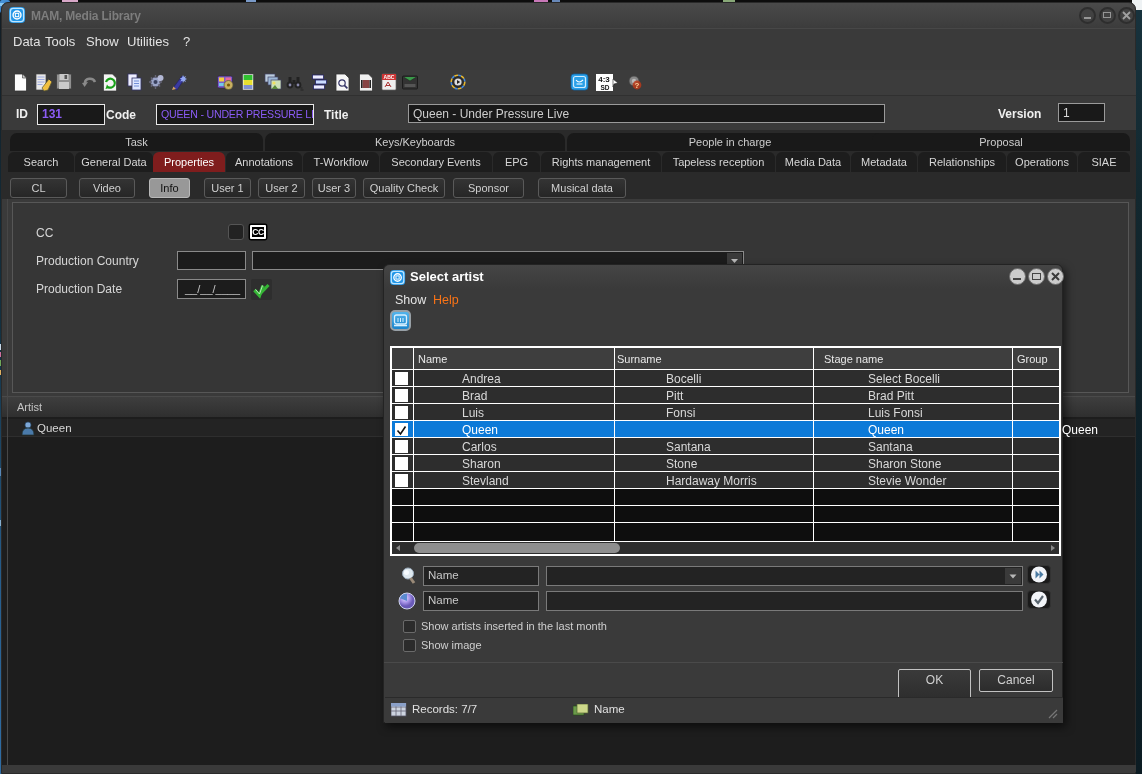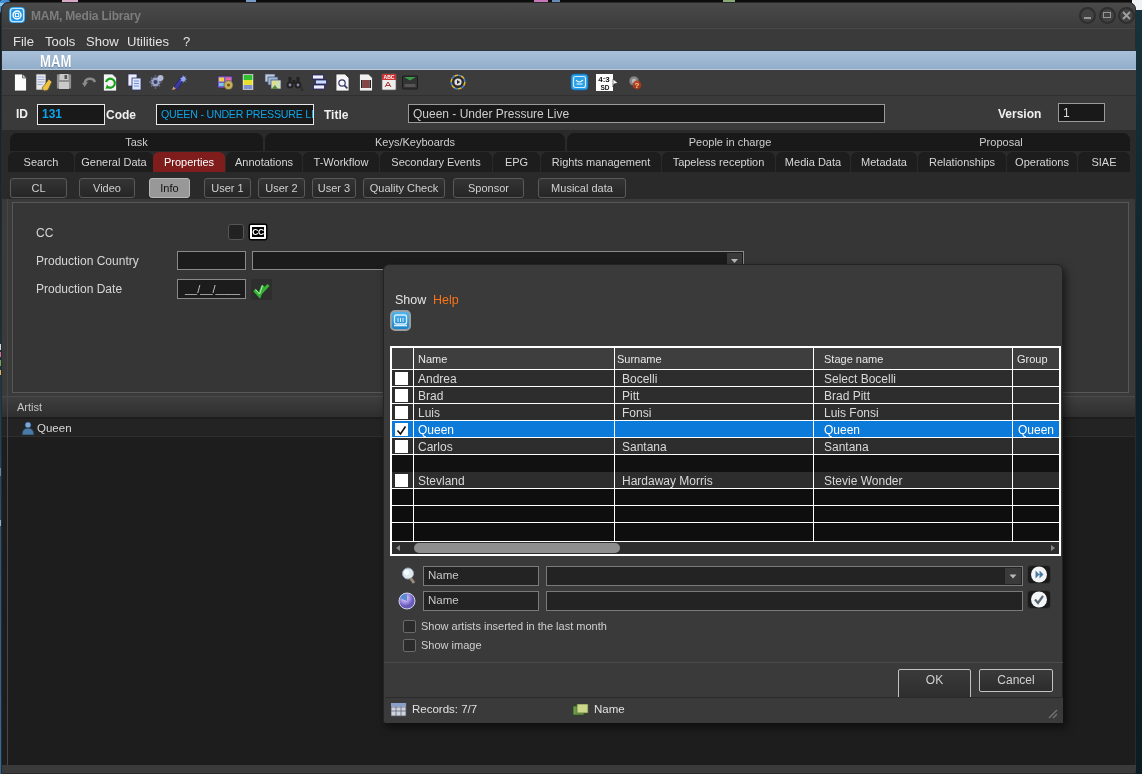--- a/index.html
+++ b/index.html
@@ -15,21 +15,21 @@
 #titlebar { left:0; top:0; width:100%; height:25px; background:linear-gradient(180deg,#4a4a4a,#3c3c3c); border-radius:7px 7px 0 0; }
 .ttl { color:#7d7d7d; font-weight:bold; font-size:12px; letter-spacing:-0.2px; }
 .winbtn { width:17px; height:17px; border-radius:50%; background:#424242; border:2px solid #2e2e2e; }
 #menubar { left:0; top:25px; width:100%; height:22px; background:#3a3a3a; border-top:1px solid #474747; }
 .menuitem { color:#e2e2e2; font-size:13px; }
 #blueband { left:0; top:47px; width:1134px; height:20px; background:linear-gradient(180deg,#a9c0d9,#92aecb); border-top:1px solid #2c3440; border-bottom:1px solid #b9c9da; }
 #toolbar { left:0; top:67px; width:1134px; height:26px; background:#3c3c3c; border-bottom:1px solid #303030; }
 
 #idrow { left:0; top:93px; width:1134px; height:34px; background:#3a3a3a; }
 .lbl { color:#f0f0f0; font-weight:bold; font-size:12px; }
-.inp { background:#191919; border:1px solid #e8e8e8; color:#0ea5e9; font-size:12px; line-height:18px; padding-left:4px; overflow:hidden; white-space:nowrap; }
+.inp { background:#191919; border:1px solid #e8e8e8; color:#8b5cf6; font-size:12px; line-height:18px; padding-left:4px; overflow:hidden; white-space:nowrap; }
 
 #tabzone { left:0; top:127px; width:1134px; height:69px; background:#2a2a2a; }
 .gtab { top:3px; height:18px; background:#191919; border-radius:7px 7px 0 0; color:#cecece; font-size:11px; text-align:center; line-height:18px; }
 .mtab { top:22px; height:20px; color:#d6d6d6; font-size:11px; text-align:center; line-height:20px; background:#1d1d1d; border-radius:6px 6px 0 0; }
 .mtabsel { background:#7f1d1d; color:#fff; }
 .stab { top:48px; height:20px; background:linear-gradient(180deg,#343434,#262626); border:1px solid #5a5a5a; border-radius:3px; color:#d0d0d0; font-size:11px; text-align:center; line-height:18px; }
 .stabsel { background:#989898; color:#101010; border-color:#b8b8b8; }
 
 #content { left:10px; top:199px; width:1117px; height:191px; background:#363636; border:1px solid #575757; }
 .flbl { color:#d6d6d6; font-size:12px; }
@@ -37,21 +37,21 @@
 
 #artisthdr { left:0px; top:393px; width:1133px; height:21px; background:linear-gradient(180deg,#3e3e3e,#2f2f2f); border-top:1px solid #4a4a4a; }
 #artistlist { left:0px; top:414px; width:1133px; height:348px; background:#1d1d1d; }
 #botframe { left:0; top:762px; width:1134px; height:7px; background:#3a3a3a; }
 
 #dlg { left:383px; top:264px; width:680px; height:459px; background:#3a3a3a; border-radius:6px 6px 0 0; border:1px solid #232323; box-shadow:3px 4px 8px rgba(0,0,0,0.55); }
 #dlgtitle { left:0; top:0; width:100%; height:24px; background:linear-gradient(180deg,#454545,#3a3a3a); border-radius:6px 6px 0 0; }
 .dwinbtn { width:17px; height:17px; border-radius:50%; background:#cccccc; border:1px solid #6a6a6a; }
 #dtable { left:6px; top:81px; width:671px; height:210px; background:#111; border:2px solid #ffffff; }
 .th { color:#e8e8e8; font-size:11px; }
-.cell { color:#d9d9d9; font-size:12px; position:absolute; white-space:nowrap; }
+.cell { color:#d9d9d9; font-size:12px; position:absolute; white-space:nowrap;margin-left:44px; }
 .row { position:absolute; left:0; width:100%; height:17px; background:#2d2d2d; border-bottom:1px solid #fff; }
 .rowempty { background:#0e0e0e; }
 .rowsel { background:#0c7ad8; }
 .cb { position:absolute; left:3px; top:2px; width:13px; height:13px; background:#fff; }
 .colline { position:absolute; top:0; bottom:0; width:1px; background:#fff; }
 
 .sbox { background:#232323; border:1px solid #7a7a7a; color:#c8c8c8; font-size:11.5px; line-height:17px; padding-left:4px; }
 .rbtn { width:24px; height:19px; border-radius:4px; background:#1a1a1a; border:1px solid #333; }
 .chk { width:13px; height:13px; background:#2b2b2b; border:1px solid #6a6a6a; border-radius:2px; }
 .btn { background:linear-gradient(180deg,#3a3a3a,#2c2c2c); border:1px solid #c2c2c2; border-radius:2px; color:#d0d0d0; font-size:12px; text-align:center; }
@@ -91,28 +91,25 @@
       <div class="winbtn abs" style="left:1097px;top:4px">
           <div style="position:absolute;left:2px;top:3px;width:8px;height:6px;border:1.5px solid #969696"></div>
         </div>
       <div class="winbtn abs" style="left:1116px;top:4px">
           <svg width="13" height="13" style="position:absolute;left:0;top:0">
             <path d="M3 3 L10 10 M10 3 L3 10" stroke="#a0a0a0" stroke-width="1.8"></path>
           </svg>
         </div>
     </div>
     <div id="menubar" class="abs">
-      <span class="menuitem abs" style="left:11px;top:5px">File</span>
+      <span class="menuitem abs" style="left:11px;top:5px">Data</span>
       <span class="menuitem abs" style="left:43px;top:5px">Tools</span>
       <span class="menuitem abs" style="left:84px;top:5px">Show</span>
       <span class="menuitem abs" style="left:125px;top:5px">Utilities</span>
       <span class="menuitem abs" style="left:181px;top:5px">?</span>
-    </div>
-    <div id="blueband" class="abs">
-      <span class="abs" style="left:38px;top:2px;color:#fff;font-weight:bold;font-size:16px;letter-spacing:0px;transform:scaleX(0.82);transform-origin:left;text-shadow:0 1px 1px rgba(60,80,110,0.5)">MAM</span>
     </div>
     <div id="toolbar" class="abs">
       <svg class="abs" style="left:6px;top:3px" width="640" height="20" viewBox="0 0 640 20">
 
         <g transform="translate(5.5,1)">
             <path d="M1 0 h8 l4 4 v13 h-12 z" fill="#fdfdfd" stroke="#333" stroke-width="0.8"></path>
             <path d="M9 0 l4 4 h-4 z" fill="#cfcfcf" stroke="#333" stroke-width="0.6"></path>
           </g>
 
         <g transform="translate(28,1)">
@@ -322,20 +319,38 @@
             <circle cx="7" cy="4" r="3" fill="#7ea8d8" stroke="#2a4a6a" stroke-width="0.7"></circle>
             <path d="M1 14 q0 -7 6 -7 q6 0 6 7 z" fill="#4a7aaa" stroke="#233" stroke-width="0.7"></path>
           </svg>
         <span class="abs" style="left:35px;top:3px;color:#d8d8d8;font-size:11.5px">Queen</span>
       </div>
     </div>
     <div class="abs" style="left:5px;top:196px;width:1px;height:566px;background:#474747"></div>
     <div id="botframe" class="abs"></div>
   </div>
   <div id="dlg" class="abs">
+    <div id="dlgtitle" class="abs">
+      <svg class="abs" style="left:6px;top:4px" width="16" height="17" viewBox="0 0 18 19">
+        <rect x="0" y="1" width="17" height="17" rx="4" fill="#2196e8"></rect>
+        <rect x="1.5" y="2.5" width="14" height="14" rx="3" fill="none" stroke="#bfe6ff" stroke-width="1.4"></rect>
+        <circle cx="8.5" cy="9.5" r="4.2" fill="none" stroke="#fff" stroke-width="1.5"></circle>
+        <rect x="6.7" y="7.7" width="3.6" height="3.6" fill="none" stroke="#fff" stroke-width="1.1"></rect>
+      </svg>
+      <span class="abs" style="left:26px;top:4px;color:#fff;font-weight:bold;font-size:13px">Select artist</span>
+      <div class="dwinbtn abs" style="left:625px;top:3px">
+          <div style="position:absolute;left:3px;top:9px;width:8px;height:2px;background:#444"></div>
+        </div>
+      <div class="dwinbtn abs" style="left:644px;top:3px">
+          <div style="position:absolute;left:3px;top:4px;width:9px;height:7px;border:1.5px solid #444"></div>
+        </div>
+      <div class="dwinbtn abs" style="left:663px;top:3px"><svg width="15" height="15">
+            <path d="M4 4 L11 11 M11 4 L4 11" stroke="#3a3a3a" stroke-width="2"></path>
+          </svg></div>
+    </div>
     <span class="abs" style="left:11px;top:28px;color:#e4e4e4;font-size:12.5px">Show</span>
     <span class="abs" style="left:49px;top:28px;color:#f97316;font-size:12.5px">Help</span>
     <div class="abs" style="left:6px;top:45px;width:21px;height:21px;border-radius:5px;background:linear-gradient(180deg,#52b4ec,#1a84cc);border:2px solid #98a0a6">
       <svg width="17" height="17" style="position:absolute;left:0;top:0">
           <rect x="2.5" y="3" width="12" height="9" rx="2" fill="none" stroke="#d8f0ff" stroke-width="1.3"></rect>
           <path d="M2 13.5 h13" stroke="#d8f0ff" stroke-width="1.6"></path>
           <path d="M6 6 v4 M8.5 6 v4 M11 6 v4" stroke="#d8f0ff" stroke-width="1"></path>
         </svg>
     </div>
     <div id="dtable" class="abs">
@@ -371,20 +386,26 @@
               </svg></div>
             <span class="cell" style="left:26px;top:2px;color:#fff">Queen</span>
             <span class="cell" style="left:432px;top:2px;color:#fff">Queen</span>
             <span class="cell" style="left:626px;top:2px;color:#fff">Queen</span>
           </div>
         <div class="row" style="top:68px">
             <div class="cb"></div>
             <span class="cell" style="left:26px;top:2px">Carlos</span>
             <span class="cell" style="left:230px;top:2px">Santana</span>
             <span class="cell" style="left:432px;top:2px">Santana</span>
+          </div>
+        <div class="row" style="top:85px">
+            <div class="cb"></div>
+            <span class="cell" style="left:26px;top:2px">Sharon</span>
+            <span class="cell" style="left:230px;top:2px">Stone</span>
+            <span class="cell" style="left:432px;top:2px">Sharon Stone</span>
           </div>
         <div class="row" style="top:102px">
             <div class="cb"></div>
             <span class="cell" style="left:26px;top:2px">Stevland</span>
             <span class="cell" style="left:230px;top:2px">Hardaway Morris</span>
             <span class="cell" style="left:432px;top:2px">Stevie Wonder</span>
           </div>
         <div class="row rowempty" style="top:119px"></div>
         <div class="row rowempty" style="top:136px"></div>
         <div class="row rowempty" style="top:153px;height:19px"></div>

